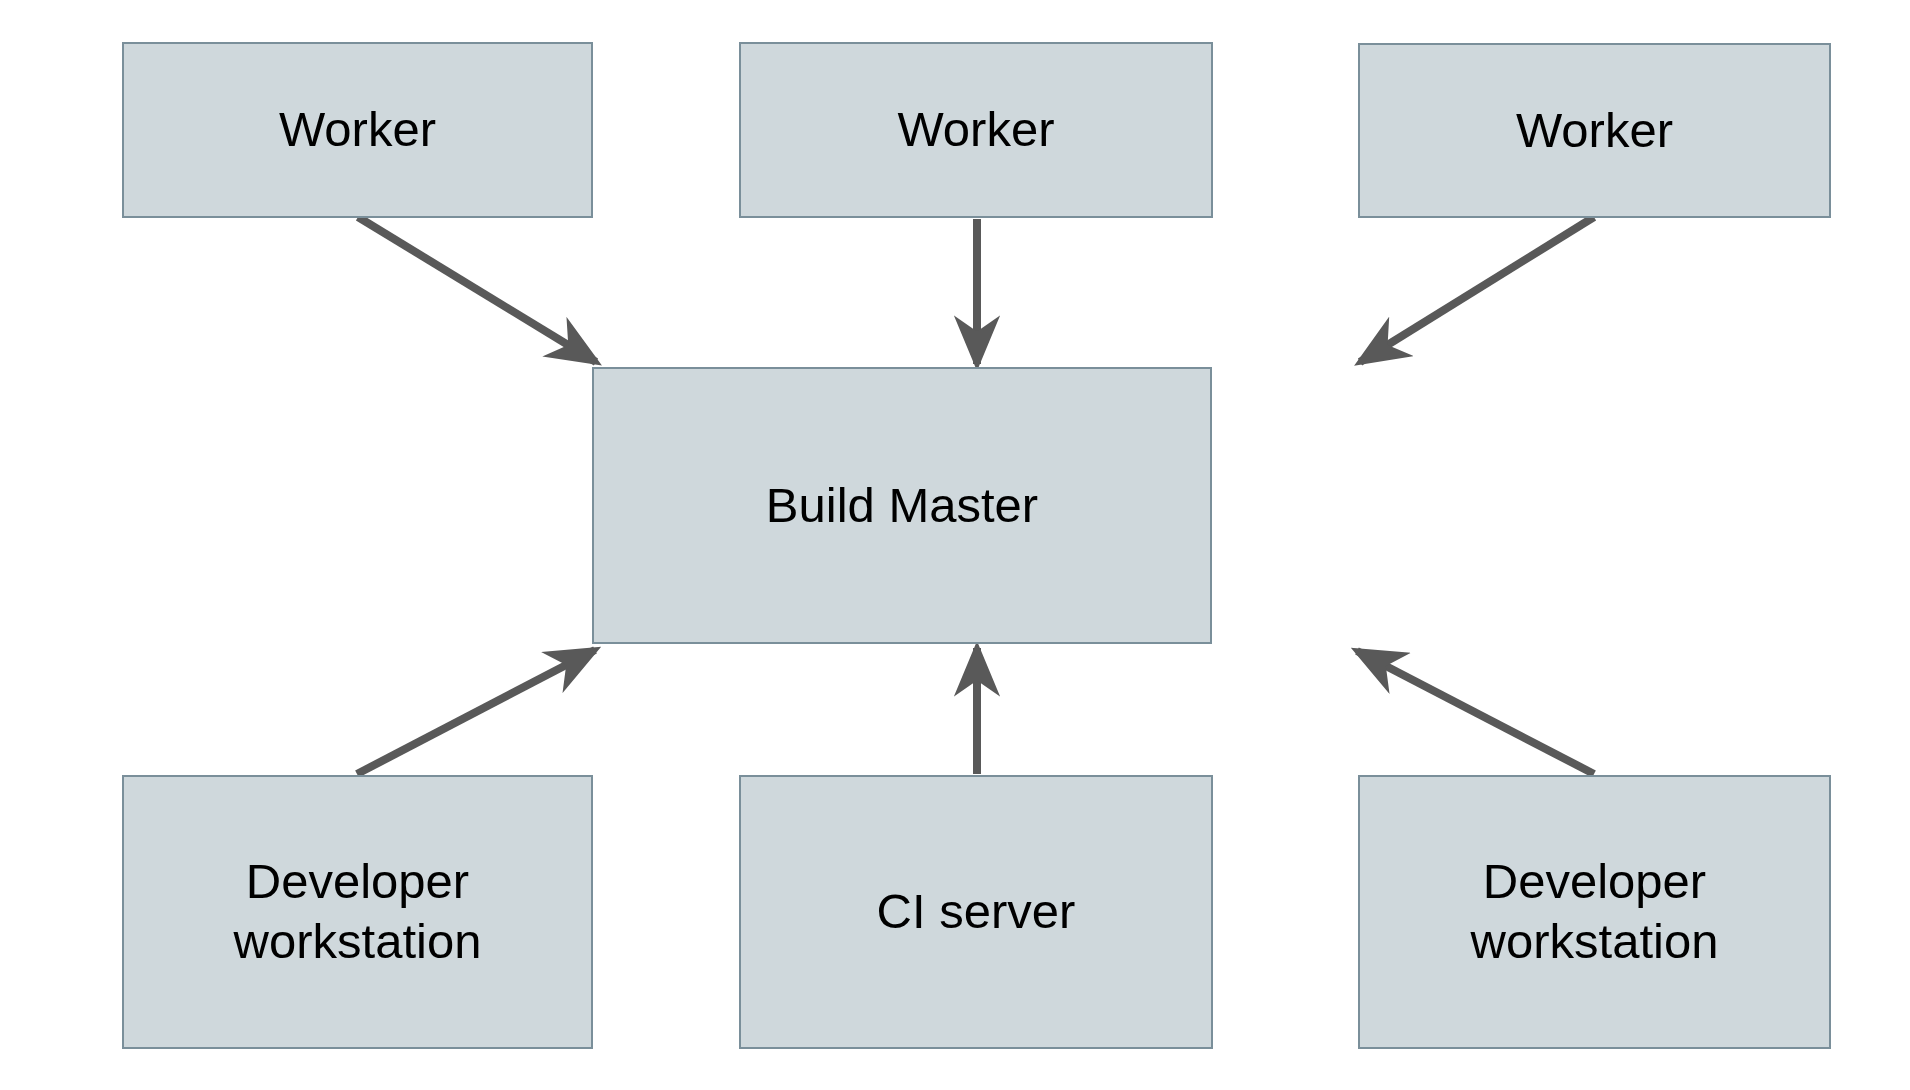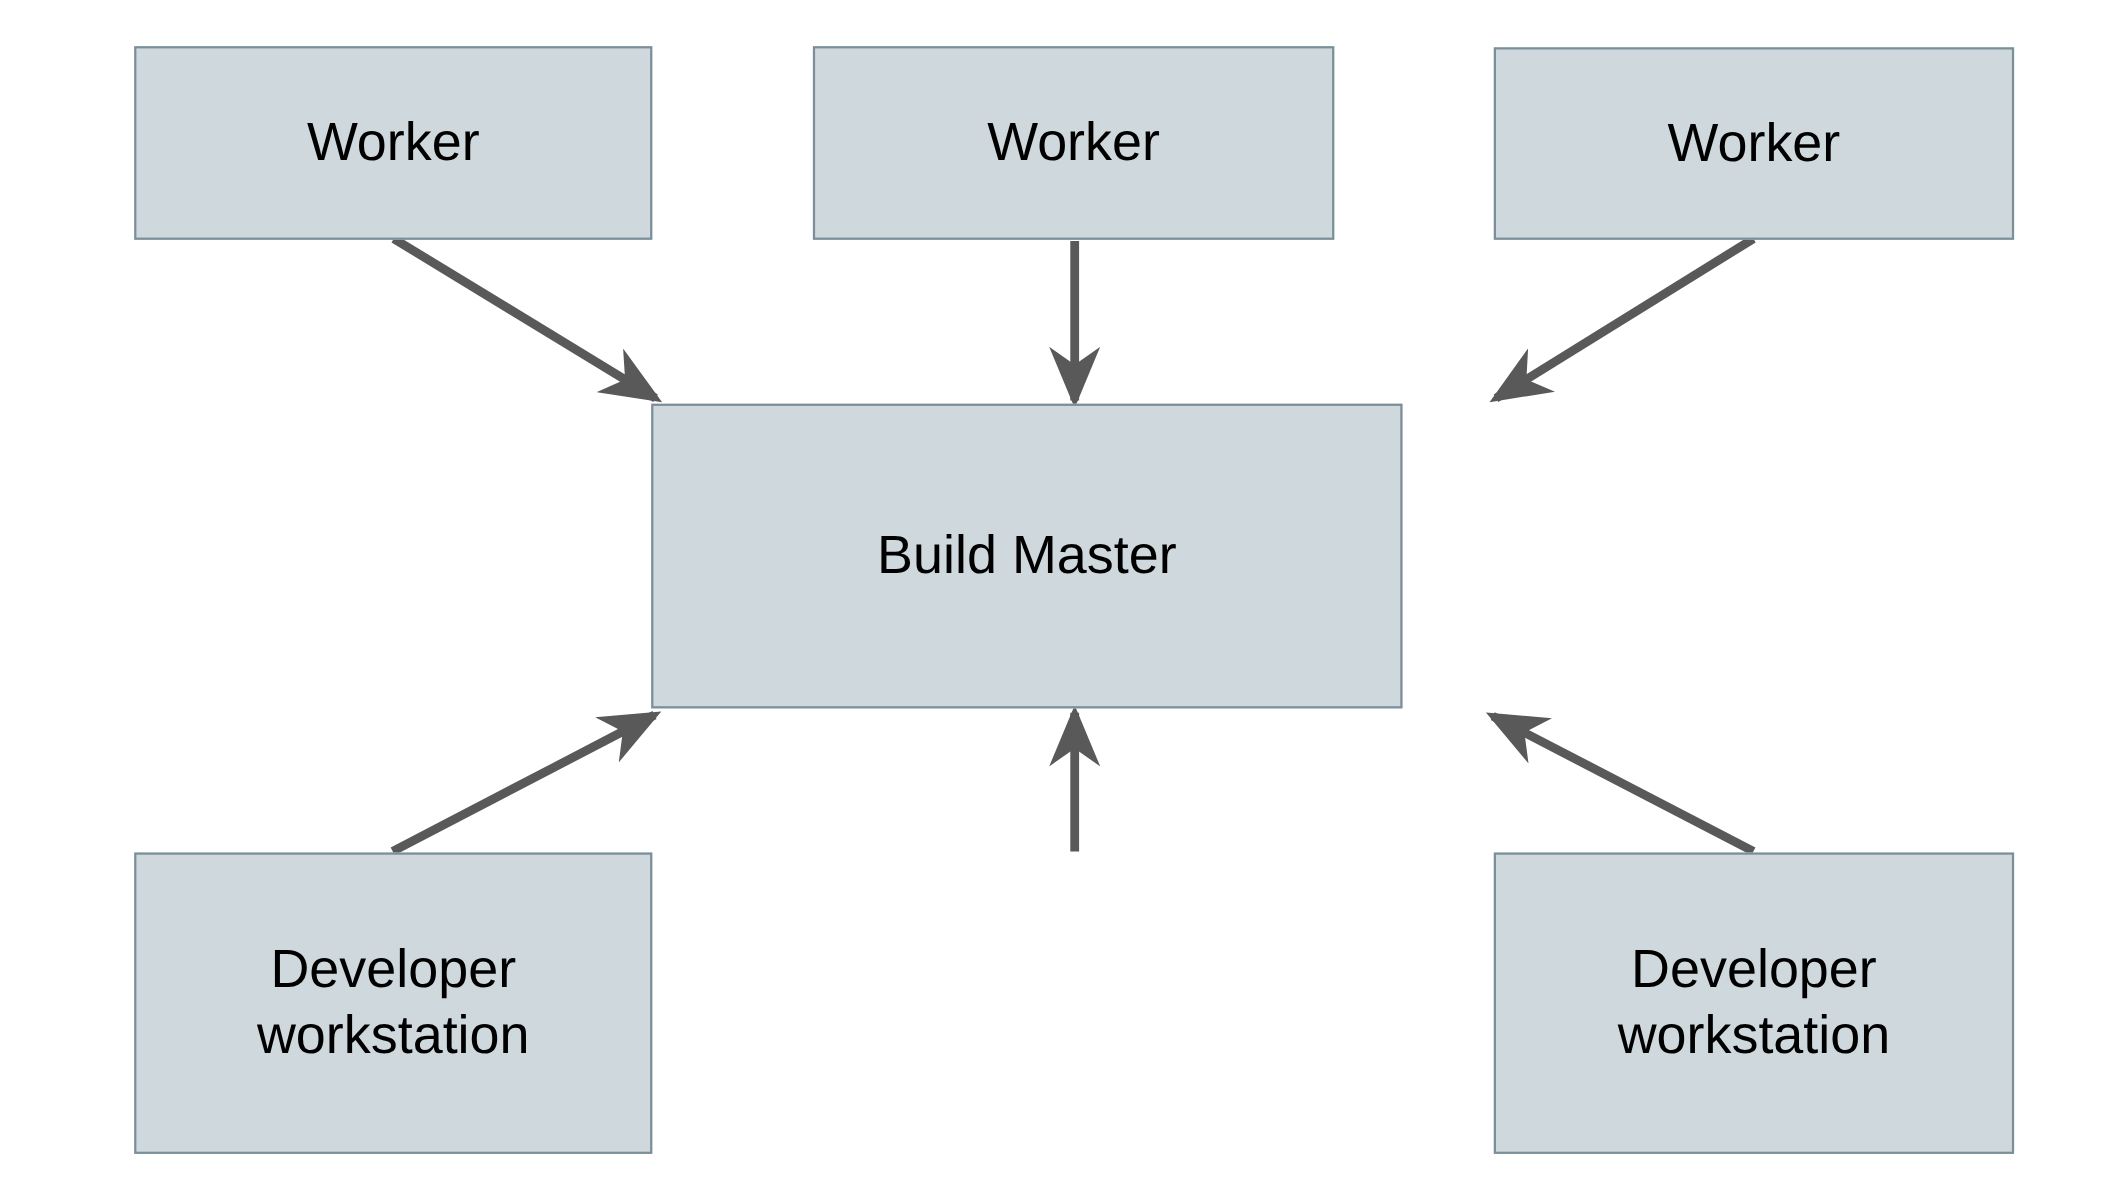--- a/index.html
+++ b/index.html
@@ -34,21 +34,21 @@
     color: var(--text);
     font-size: 49px;
     line-height: 1.22;
     padding: 0 18px;
   }
   
   .n-worker-1 { left: 122px; top: 42px;  width: 471px; height: 176px; }
   .n-worker-2 { left: 739px; top: 42px;  width: 474px; height: 176px; }
   .n-worker-3 { left: 1358px; top: 43px; width: 473px; height: 175px; }
   
-  .n-build-master { left: 592px; top: 367px; width: 683px; height: 277px; }
+  .n-build-master { left: 592px; top: 367px; width: 620px; height: 277px; }
   
   .n-dev-left  { left: 122px; top: 775px;  width: 471px; height: 274px; }
   .n-ci-server { left: 739px; top: 775px;  width: 474px; height: 274px; }
   .n-dev-right { left: 1358px; top: 775px; width: 473px; height: 274px; }
 
   svg.arrows {
     position: absolute;
     left: 0; top: 0;
     width: 1910px;
     height: 1090px;
@@ -91,17 +91,20 @@
     <span>Worker</span>
   </div>
 
   <div class="node n-build-master">
     <span>Build Master</span>
   </div>
 
   <div class="node n-dev-left">
     <span>Developer workstation</span>
   </div>
+  <div class="node n-ci-server">
+    <span>CI server</span>
+  </div>
   <div class="node n-dev-right">
     <span>Developer workstation</span>
   </div>
 
 </div>
 
 </body></html>

